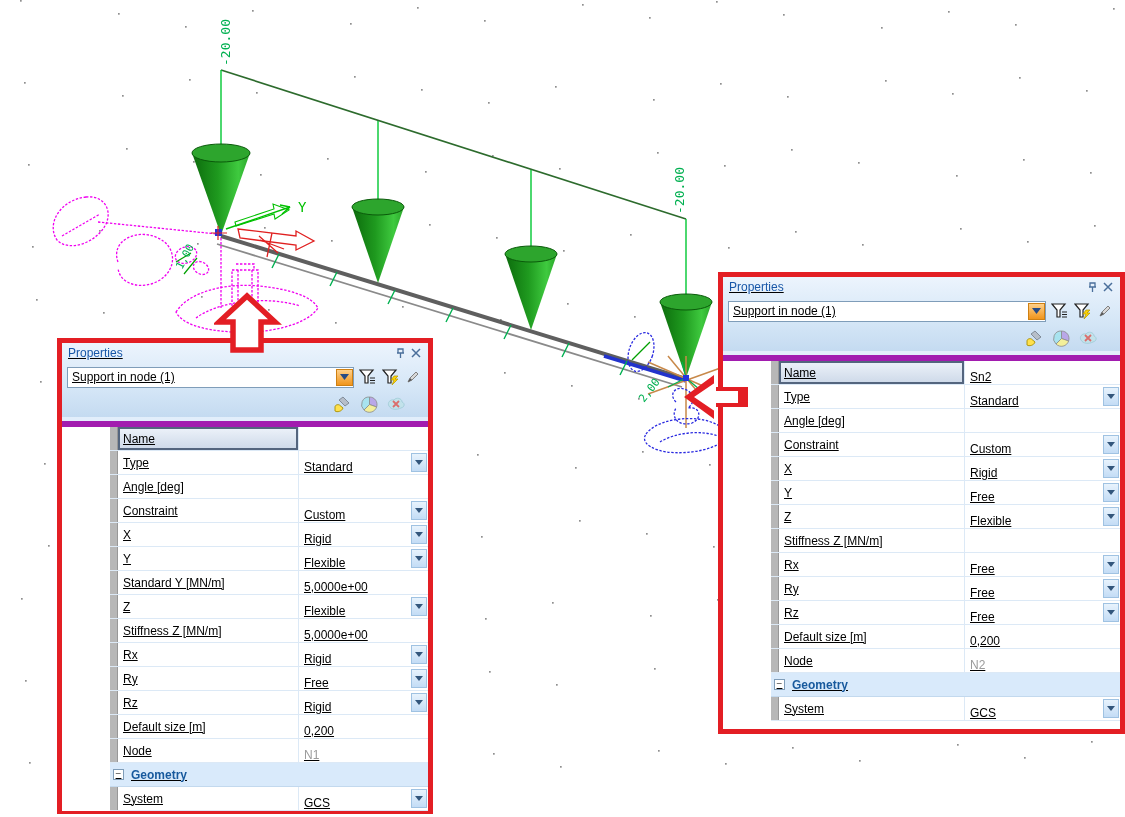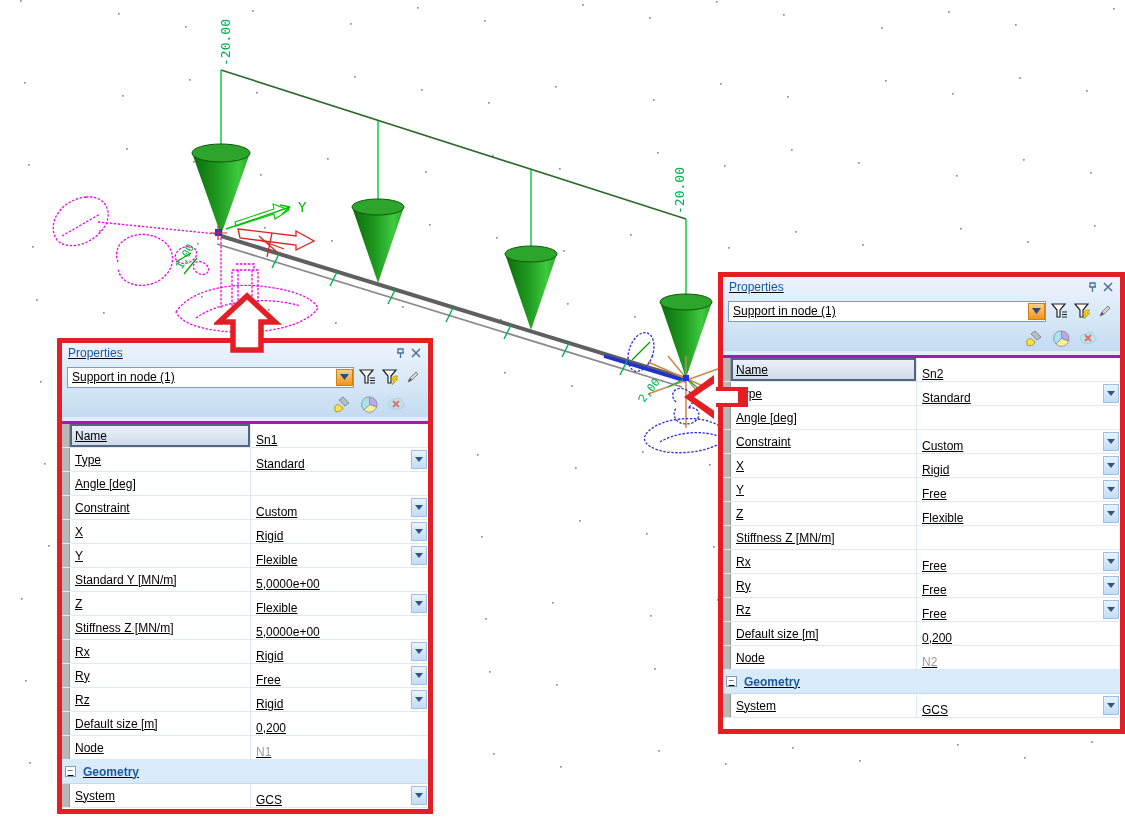--- a/index.html
+++ b/index.html
@@ -18,21 +18,21 @@
   .titlebar .t-spacer{flex:1;}
   .tb-btn{width:15px;height:15px;display:flex;align-items:center;justify-content:center;cursor:default;}
   .combo-row{height:26px;display:flex;align-items:center;padding:1px 5px 1px 5px;gap:3px;}
   .selector{flex:1;height:21px;background:#fff;border:1px solid #7f9db9;display:flex;align-items:center;
             padding-left:4px;box-sizing:border-box;overflow:hidden;white-space:nowrap;}
   .orange-btn{width:17px;height:17px;margin-left:auto;background:linear-gradient(#ffd089,#f0951c);
               border:1px solid #cf8012;box-sizing:border-box;display:flex;align-items:center;justify-content:center;}
   .orange-btn svg{display:block;}
   .mini-ic{width:20px;height:19px;display:flex;align-items:center;justify-content:center;}
   .toolbar-row{height:26px;display:flex;justify-content:flex-end;align-items:center;gap:7px;padding-right:22px;}
-  .grid{background:#fff;border-top:3px solid #a21caf;}
+  .grid{background:#fff;border-top:6px solid #a21caf;padding-left:48px;}
   .prow{display:flex;height:24px;box-sizing:border-box;border-bottom:1px solid #dce9f6;align-items:stretch;}
   .gutter{width:7px;background:#b7b7b7;border-right:1px solid #979797;flex:none;}
   .plabel{width:181px;flex:none;display:flex;align-items:center;padding-left:5px;box-sizing:border-box;
           border-right:1px solid #dce9f6;background:#fff;}
   #right-panel .plabel{width:186px;}
   .plabel.selected{background:linear-gradient(#eef3fa,#ccd8e8);box-shadow:inset 0 0 0 2px #54657e;}
   .pvalue{flex:1;display:flex;align-items:flex-end;padding:0 20px 0 5px;position:relative;background:#fff;}
   .pvalue.disabled{color:#9b9b9b;}
   .dd-btn{position:absolute;right:1px;top:2px;width:16px;height:19px;background:linear-gradient(#e8f3fd,#c3dcf5);
           border:1px solid #9fc2e2;box-sizing:border-box;display:flex;align-items:center;justify-content:center;}
@@ -391,23 +391,20 @@
               <path d="M6 4 L12 10 M12 4 L6 10" stroke="#e0493f" stroke-width="1.8"></path>
             </svg>
         </span>
       </div>
       <div style="height:4px;background:#e2eefb;"></div>
     </div>
     <div class="grid">
         <div class="prow">
           <span class="gutter"></span>
           <span class="plabel selected">Name</span>
-          <span class="pvalue">
-            <span>Sn1</span>
-          </span>
         </div>
         <div class="prow">
           <span class="gutter"></span>
           <span class="plabel">Type</span>
           <span class="pvalue">
             <span>Standard</span>
             <span class="dd-btn">
               <svg width="8" height="5" viewBox="0 0 8 5">
                 <polygon points="0,0 8,0 4,5" fill="#33567c"></polygon>
               </svg>

